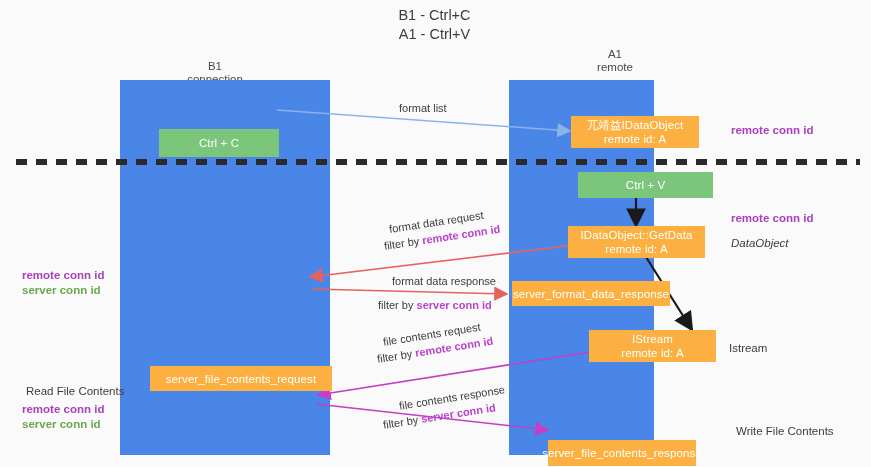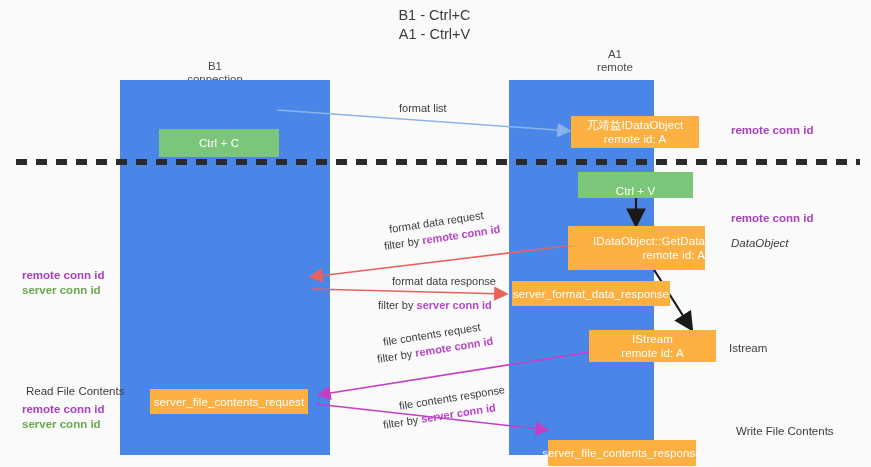--- a/index.html
+++ b/index.html
@@ -154,40 +154,40 @@
 
   <div class="node green" style="left:159px; top:94px; width:120px; height:28px;margin-top:35px;">
     <span>Ctrl + C</span>
   </div>
 
   <div class="node orange" style="left:571px; top:116px; width:128px; height:32px;">
     <span>兀靖益IDataObject</span>
     <span>remote id: A</span>
   </div>
 
-  <div class="node green" style="left:578px; top:172px; width:115px; height:26px;justify-content:flex-end;">
+  <div class="node green" style="left:578px; top:172px; width:135px; height:26px;">
     <span>Ctrl + V</span>
   </div>
 
-  <div class="node orange" style="left:568px; top:226px; width:137px; height:44px;align-items:flex-end;">
+  <div class="node orange" style="left:568px; top:226px; width:137px; height:32px;">
     <span>IDataObject::GetData</span>
     <span>remote id: A</span>
   </div>
 
 
   <div class="node orange" style="left:512px; top:281px; width:158px; height:25px;">
     <span>server_format_data_response</span>
   </div>
 
   <div class="node orange" style="left:589px; top:330px; width:127px; height:32px;">
     <span>IStream</span>
     <span>remote id: A</span>
   </div>
 
-  <div class="node orange" style="left:150px; top:389px; width:158px; height:25px;">
+  <div class="node orange" style="left:150px; top:366px; width:182px; height:25px;">
     <span>server_file_contents_request</span>
   </div>
 
   <div class="node orange" style="left:548px; top:440px; width:148px; height:26px;">
     <span>server_file_contents_response</span>
   </div>
 
   <div class="edge-label" style="left:399px; top:101px;">format list</div>
 
   <div class="edge-label rot-1" style="left:388px; top:222px;">

